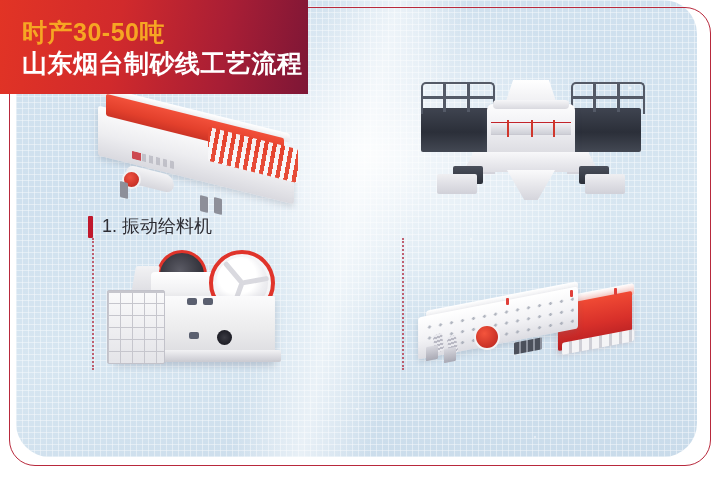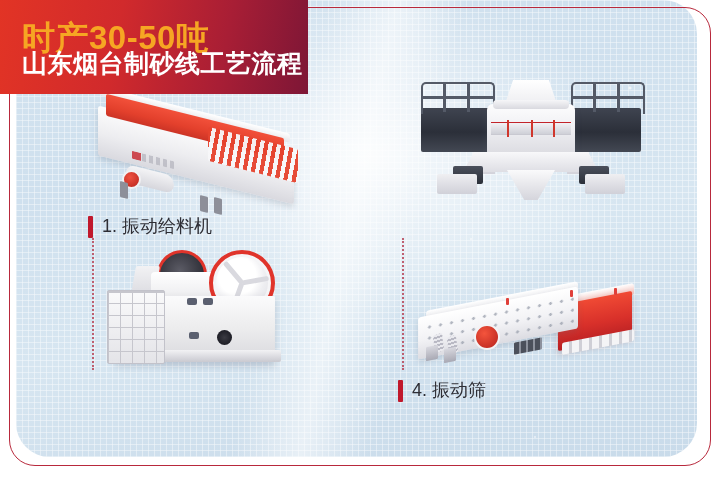--- a/index.html
+++ b/index.html
@@ -52,21 +52,21 @@
   }
 
   
   .banner{
     position:absolute;left:0;top:0;width:308px;height:94px;
     background:linear-gradient(100deg,#e23425 0%,#d12a2c 38%,#a81e35 72%,#7d1636 100%);
     z-index:6;
   }
   .banner-l1{
     position:absolute;left:22px;top:16px;
-    font-size:33px;font-weight:bold;color:#f6a623;letter-spacing:.5px;
+    font-size:25px;font-weight:bold;color:#f6a623;letter-spacing:.5px;
     white-space:nowrap;
   }
   .banner-l2{
     position:absolute;left:22px;top:47px;
     font-size:25px;font-weight:bold;color:#ffffff;letter-spacing:.5px;
     white-space:nowrap;
   }
   .item-label{
     position:absolute;display:flex;align-items:flex-end;white-space:nowrap;
     font-size:18px;color:#2e2e35;
@@ -394,18 +394,14 @@
     <div class="sc-hub"></div>
     <div class="sc-dark"></div>
     <div class="sc-spring" style="left:16px;top:50px;"></div>
     <div class="sc-spring" style="left:30px;top:52px;"></div>
     <div class="sc-leg" style="left:8px;top:62px;"></div>
     <div class="sc-leg" style="left:26px;top:64px;"></div>
     <div class="sc-pin" style="left:88px;top:14px;"></div>
     <div class="sc-pin" style="left:152px;top:6px;"></div>
     <div class="sc-pin" style="left:196px;top:4px;"></div>
   </div>
-  <div class="item-label" style="left:398px;top:378px;">
-    <span class="bar"></span>
-    <span>4. 振动筛</span>
-  </div>
 
 </div>
 
 </body></html>

